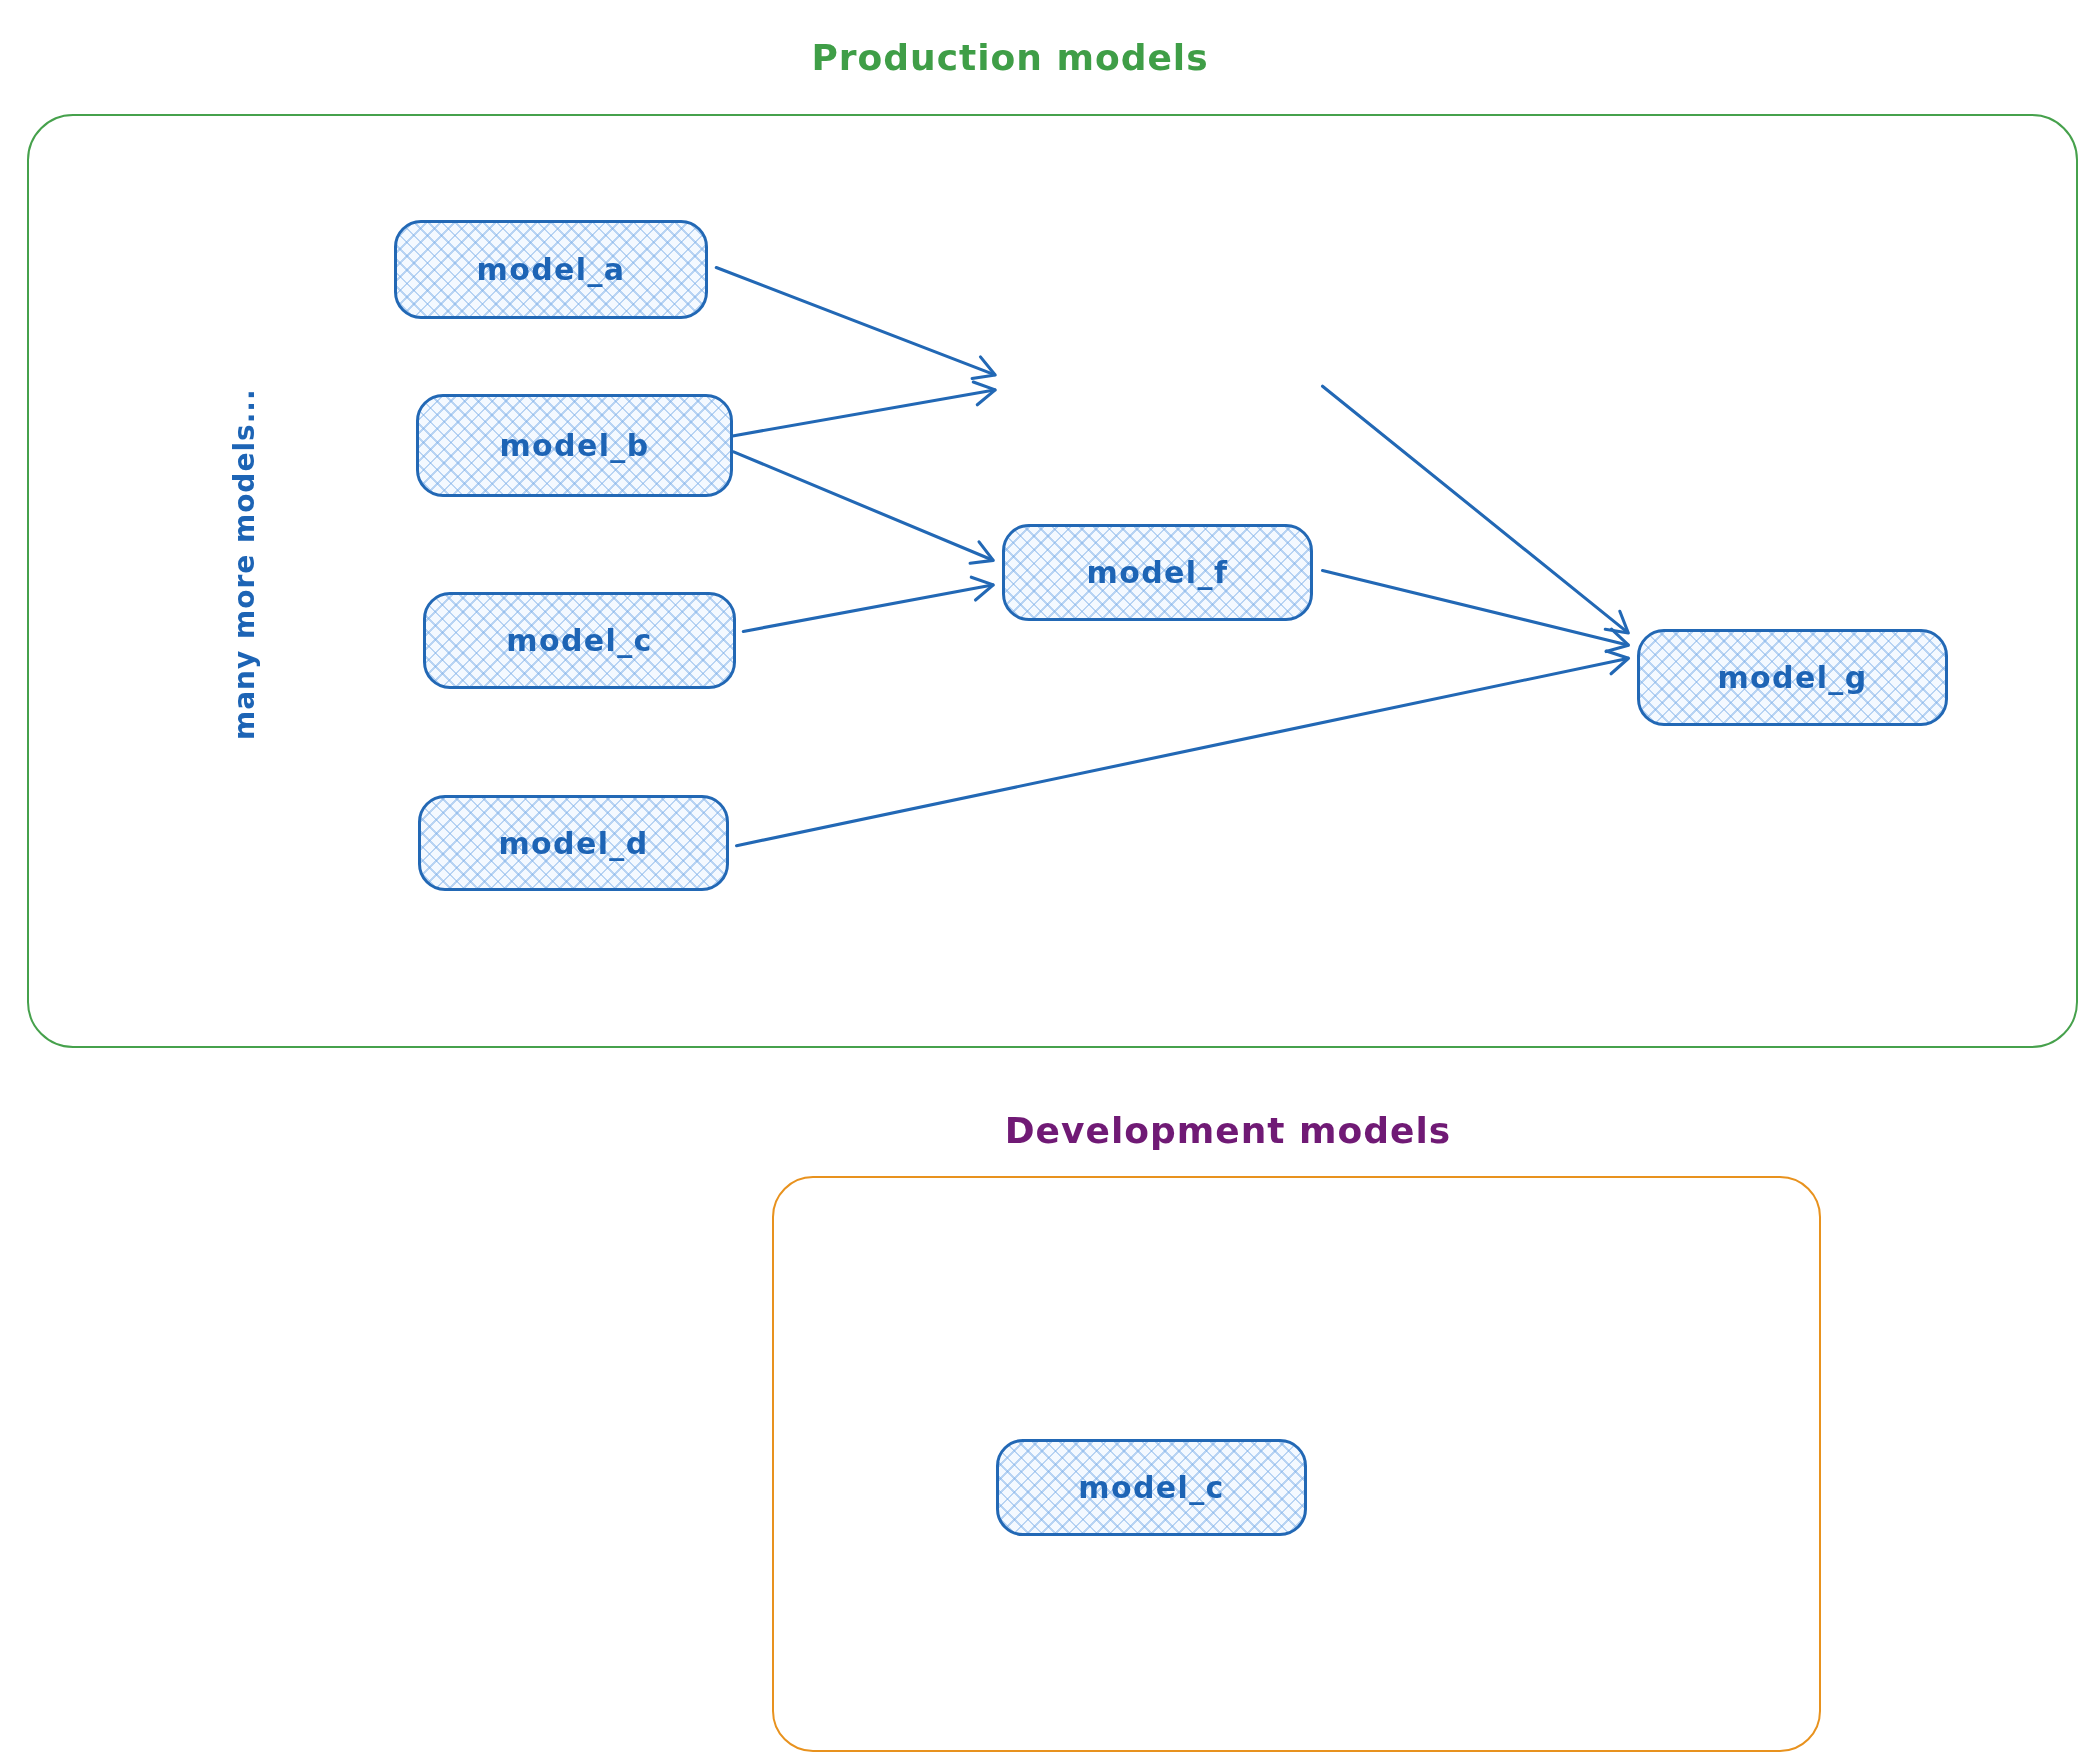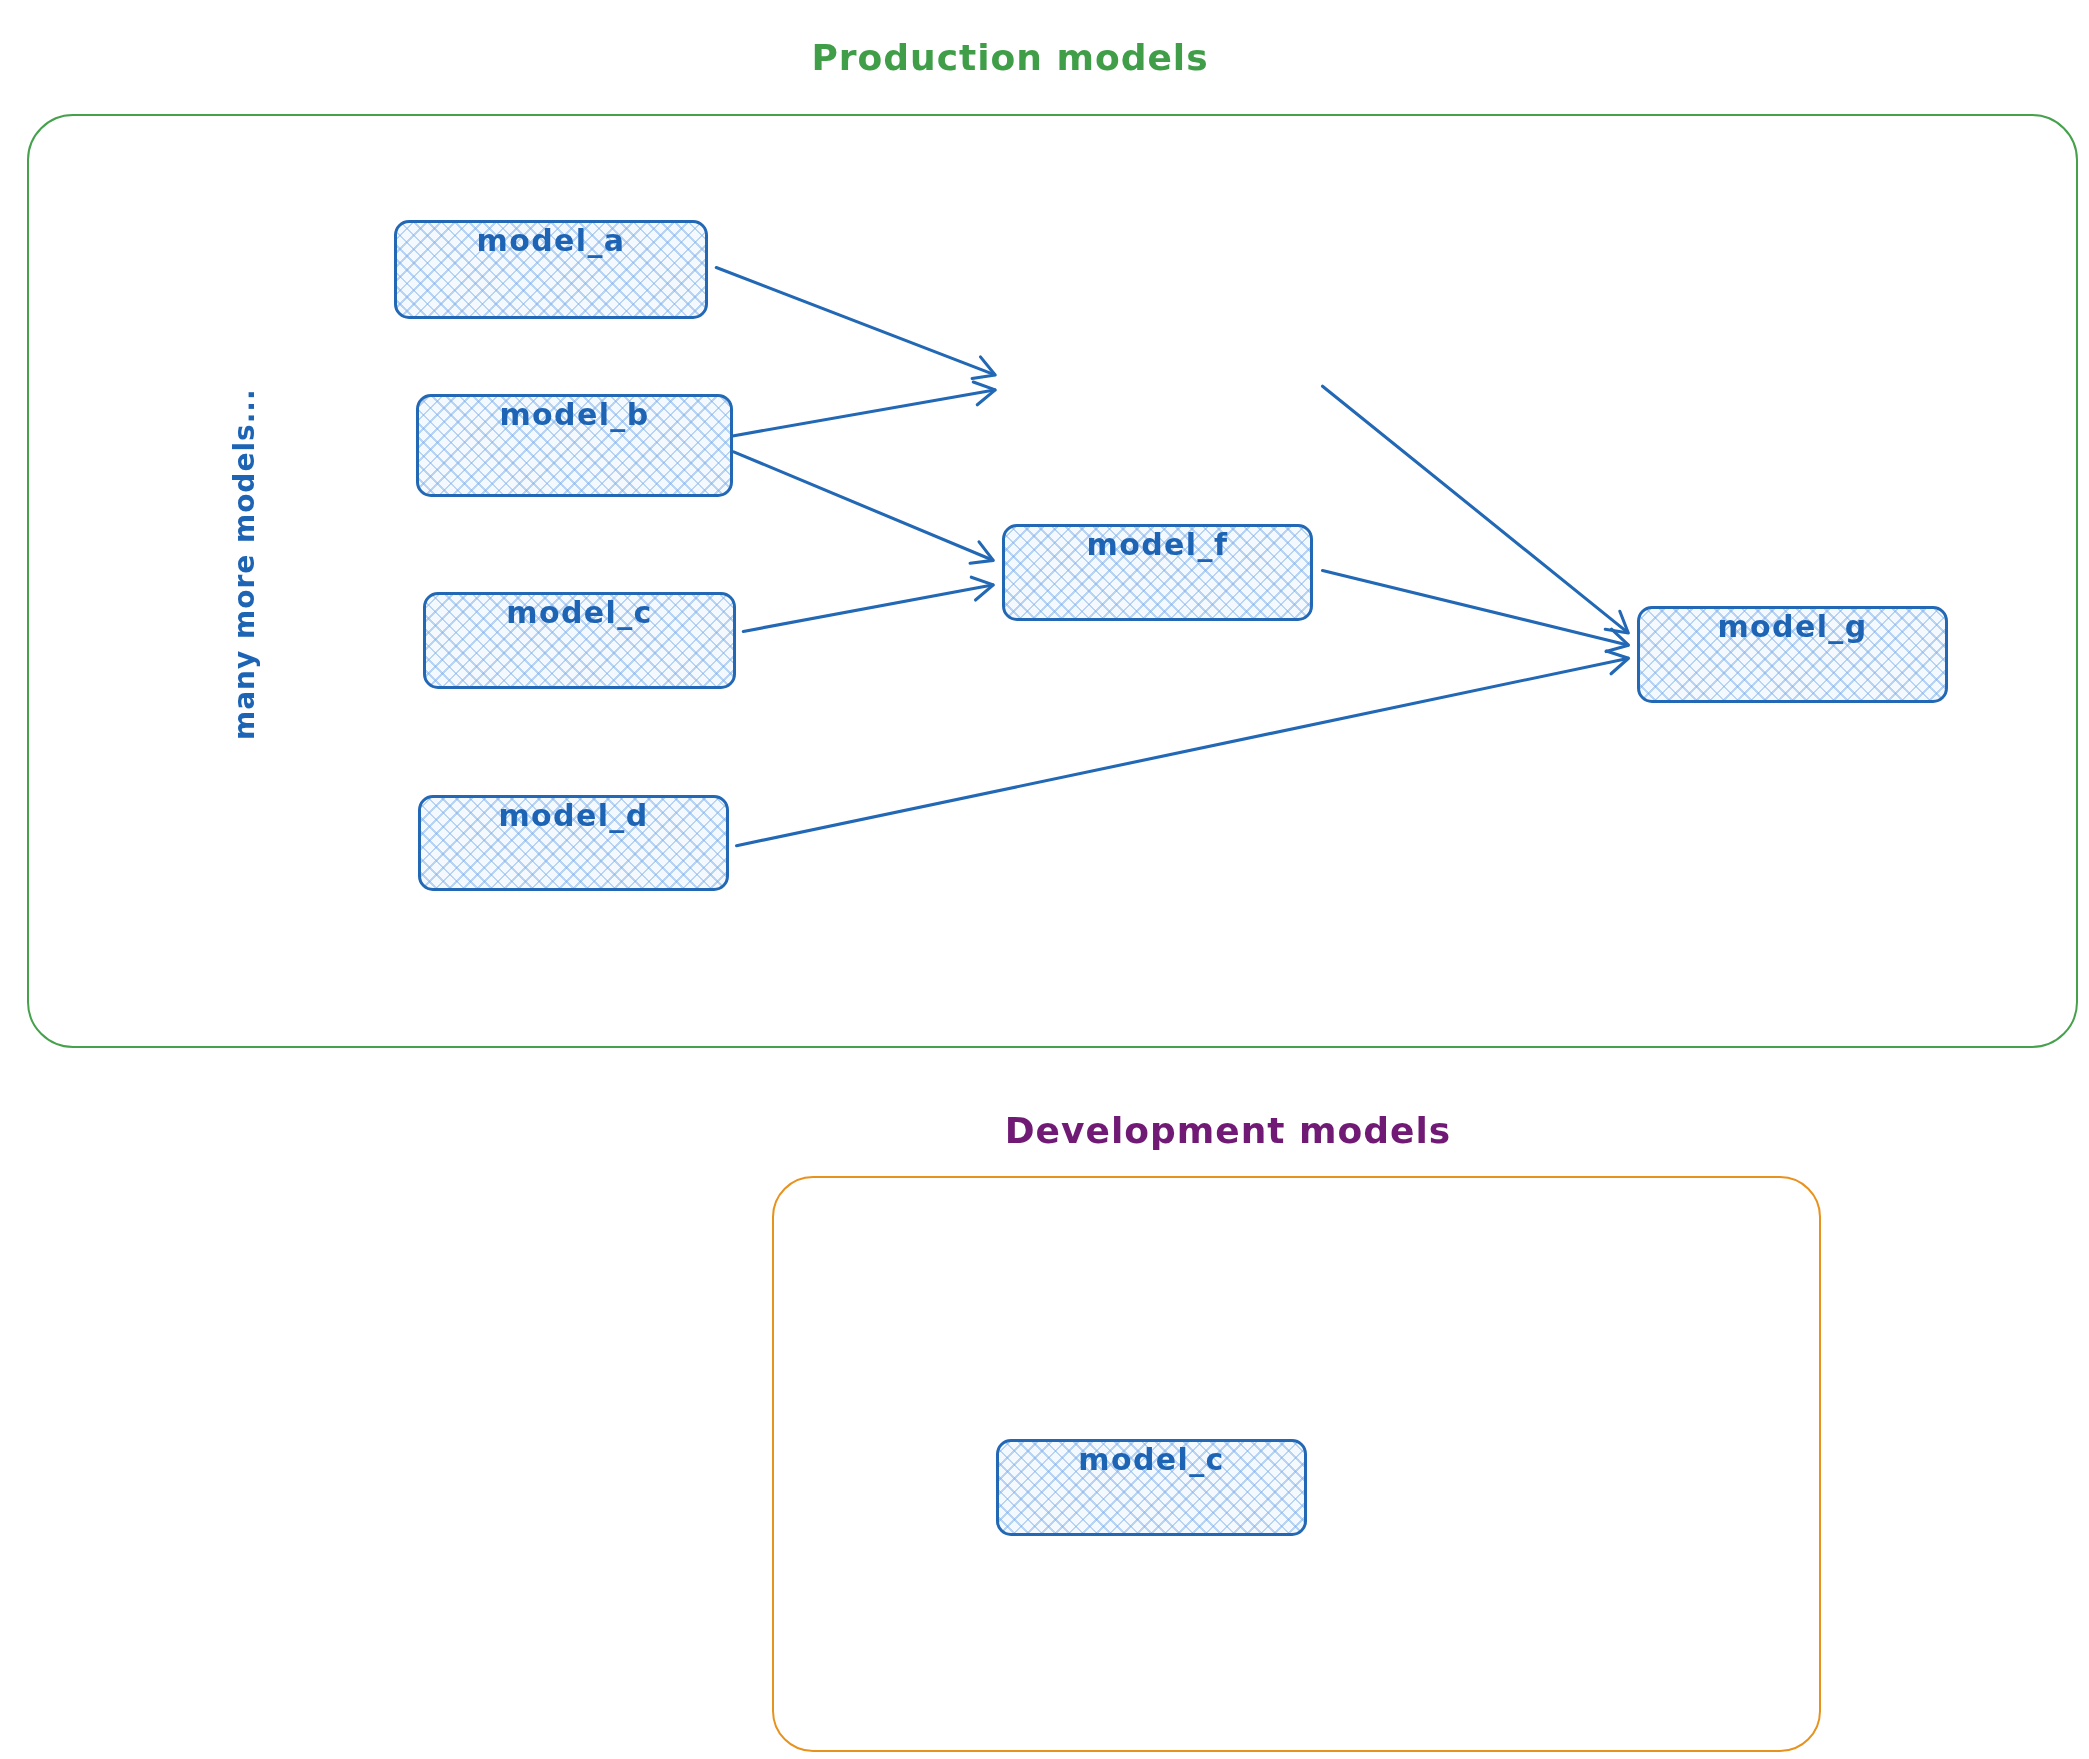--- a/index.html
+++ b/index.html
@@ -44,41 +44,42 @@
     transform: translateX(-50%);
   }
   .prod-title { left: 1010px; top: 37px; color: #3f9e47; }
   .dev-title  { left: 1228px; top: 1110px; color: #701a75; }
 
   
   .node {
     position: absolute;
     box-sizing: border-box;
     border: 3.4px solid #2268b5;
-    border-radius: 15px;
+    border-radius: 27px;
     background-color: #f4f9ff;
     background-image:
       repeating-linear-gradient(45deg,  rgba(125,175,232,0.50) 0 1.9px, transparent 1.9px 9.7px),
       repeating-linear-gradient(-45deg, rgba(125,175,232,0.50) 0 1.9px, transparent 1.9px 9.7px);
     display: flex;
+    align-items: center;
     justify-content: center;
   }
   .node span {
     color: #1d64b5;
     font-size: 30px;
     font-weight: 600;
     letter-spacing: 1.4px;
   }
   .node-a     { left: 394px;  top: 220px;  width: 314px; height: 99px; }
   .node-b     { left: 406px;  top: 394px;  width: 317px; height: 103px; margin-left: 10px; }
   .node-c     { left: 423px;  top: 592px;  width: 313px; height: 97px; }
   .node-d     { left: 418px;  top: 795px;  width: 311px; height:  96px; }
   .node-e     { left: 1004px; top: 333px;  width: 309px; height: 99px; }
   .node-f     { left: 1002px; top: 524px;  width: 311px; height: 97px; }
-  .node-g     { left: 1637px; top: 606px;  width: 311px; height: 97px; }
+  .node-g     { left: 1637px; top: 629px;  width: 311px; height: 97px; }
   .node-c-dev { left: 996px; top: 1439px; width: 311px; height: 97px; }
 
   
   .side-label {
     position: absolute;
     left: 228px; top: 470px;
     height: 270px;
     color: #1d64b5;
     font-size: 28px;
     font-weight: 600;

